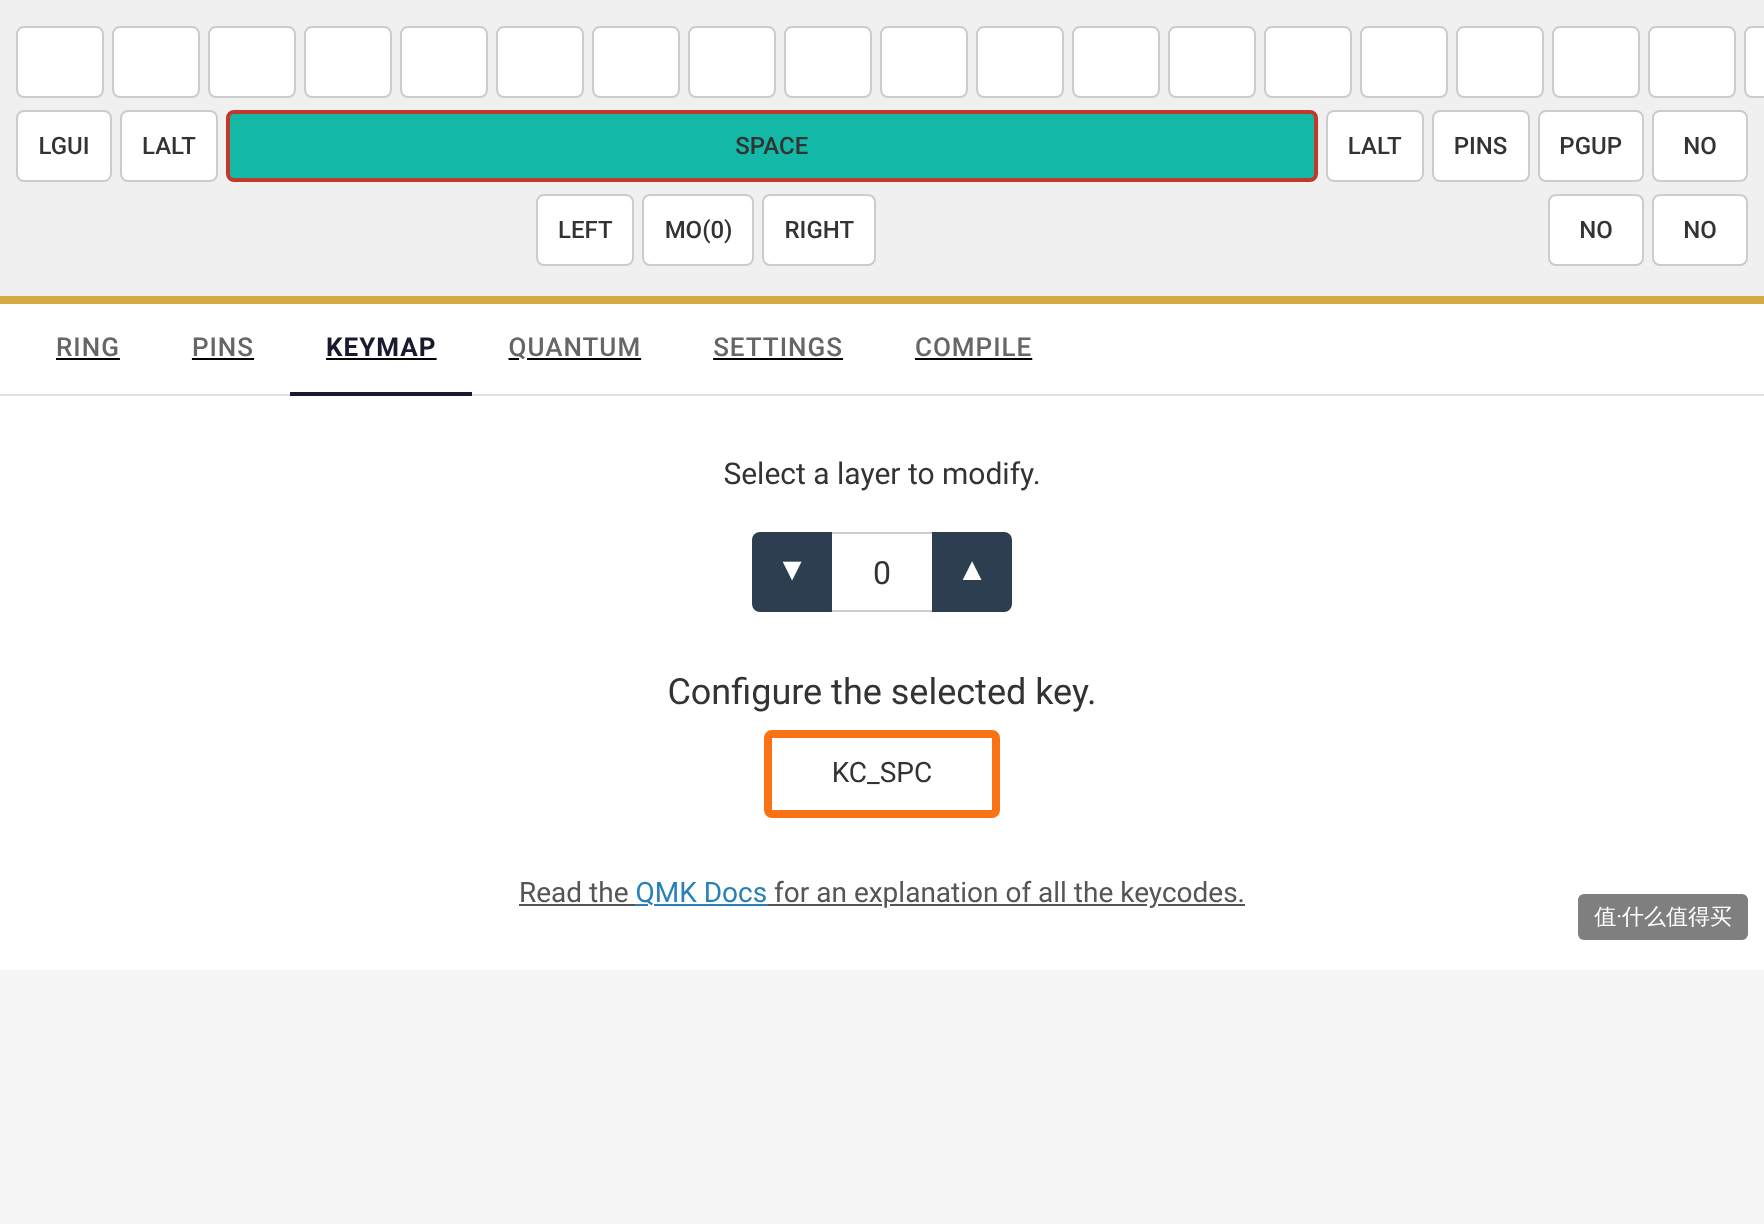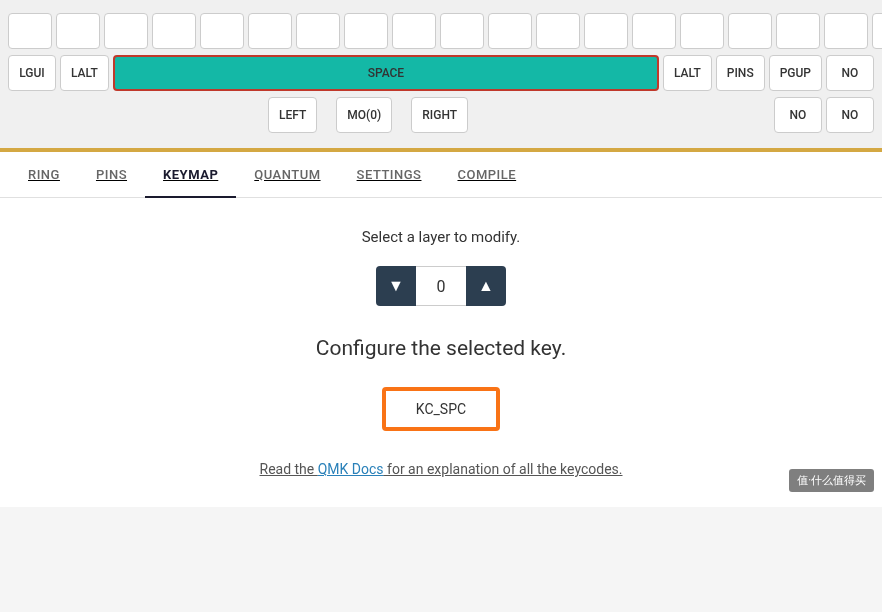--- a/index.html
+++ b/index.html
@@ -140,23 +140,23 @@
       width: 50px;
       height: 40px;
       display: flex;
       align-items: center;
       justify-content: center;
       font-size: 16px;
       color: #333;
     }
 
     .config-title {
-      font-size: 21px;
-      color: #333;
-      margin-bottom: 27px;
+      font-size: 18px;
+      color: #333;
+      margin-bottom: 8px;
       text-align: right;
     }
 
     .keycode-display {
       border: 4px solid #f97316;
       border-radius: 4px;
       padding: 10px 30px;
       font-size: 14px;
       color: #333;
       margin-bottom: 30px;
@@ -230,21 +230,21 @@
     <div class="key">LGUI</div>
     <div class="key">LALT</div>
     <div class="key key-space selected">SPACE</div>
     <div class="key">LALT</div>
     <div class="key">PINS</div>
     <div class="key">PGUP</div>
     <div class="key">NO</div>
   </div>
 
   <div style="display:flex; align-items:center; position:relative;">
-    <div style="display:flex; gap:19px; padding:3px 8px; margin-left:260px;text-align:center;">
+    <div style="display:flex; gap:4px; padding:3px 8px; margin-left:260px;text-align:center;">
       <div class="key">LEFT</div>
       <div class="key">MO(0)</div>
       <div class="key">RIGHT</div>
     </div>
     <div style="display:flex; gap:4px; padding:3px 8px; margin-left: auto;">
       <div class="key">NO</div>
       <div class="key">NO</div>
     </div>
   </div>
 </div>

